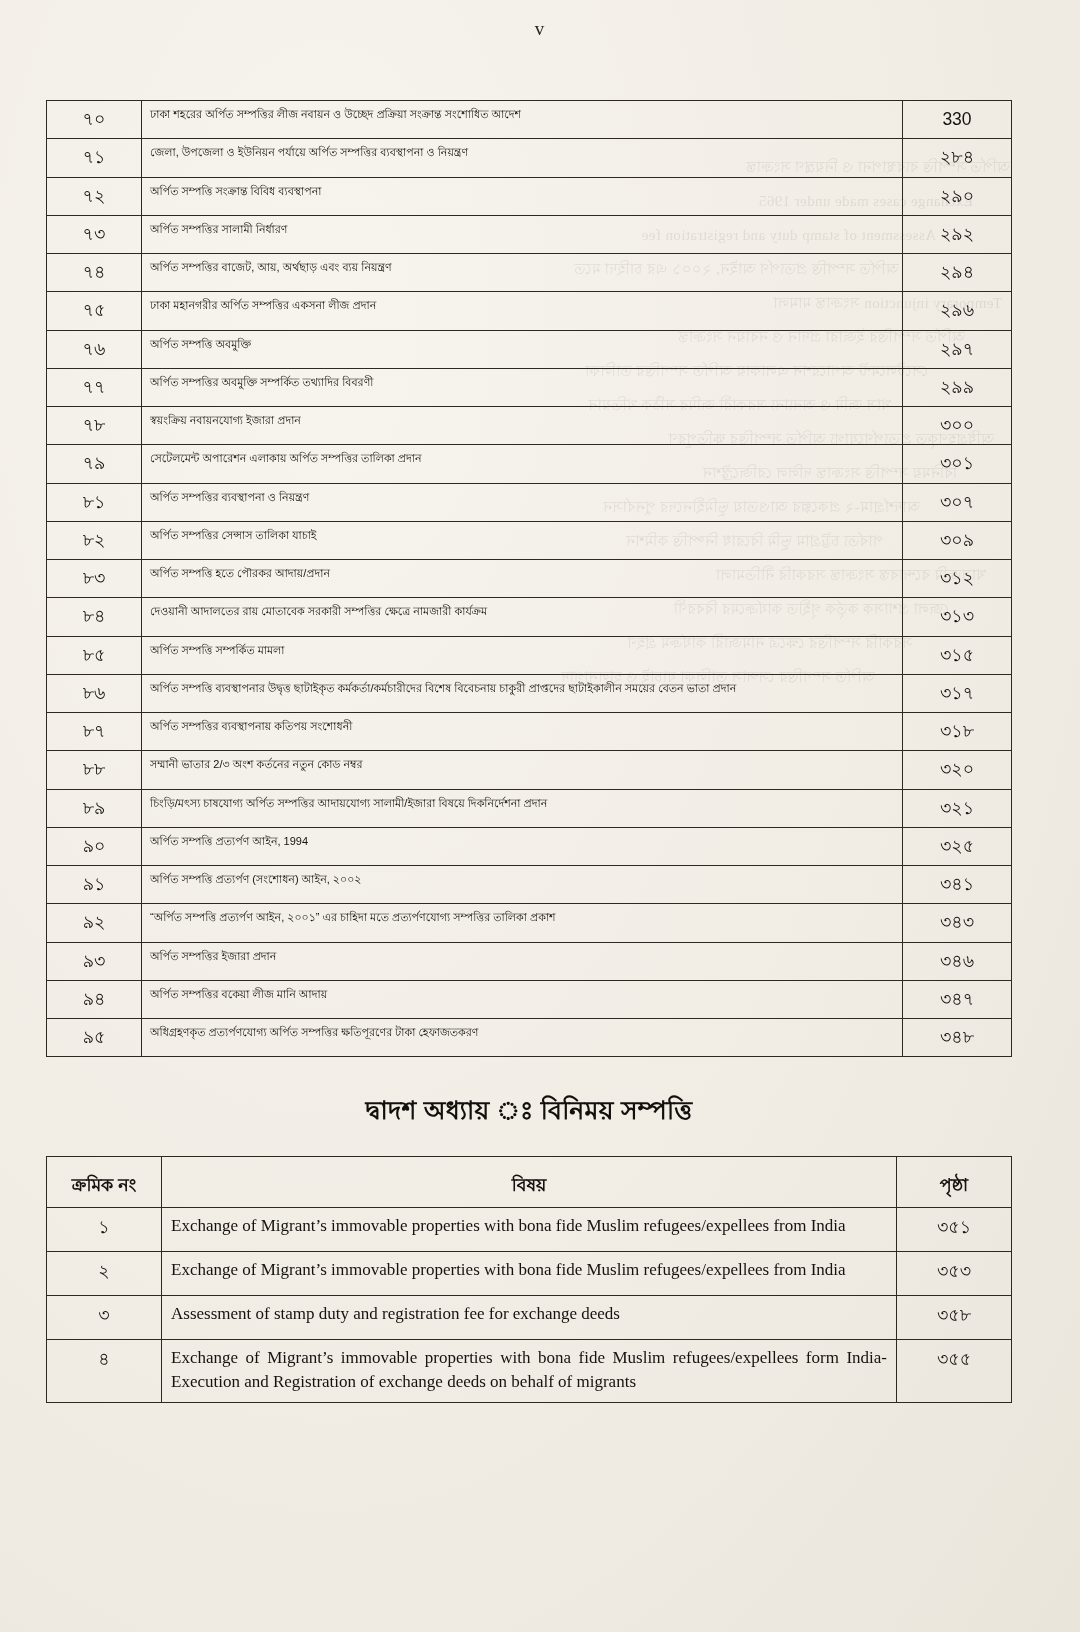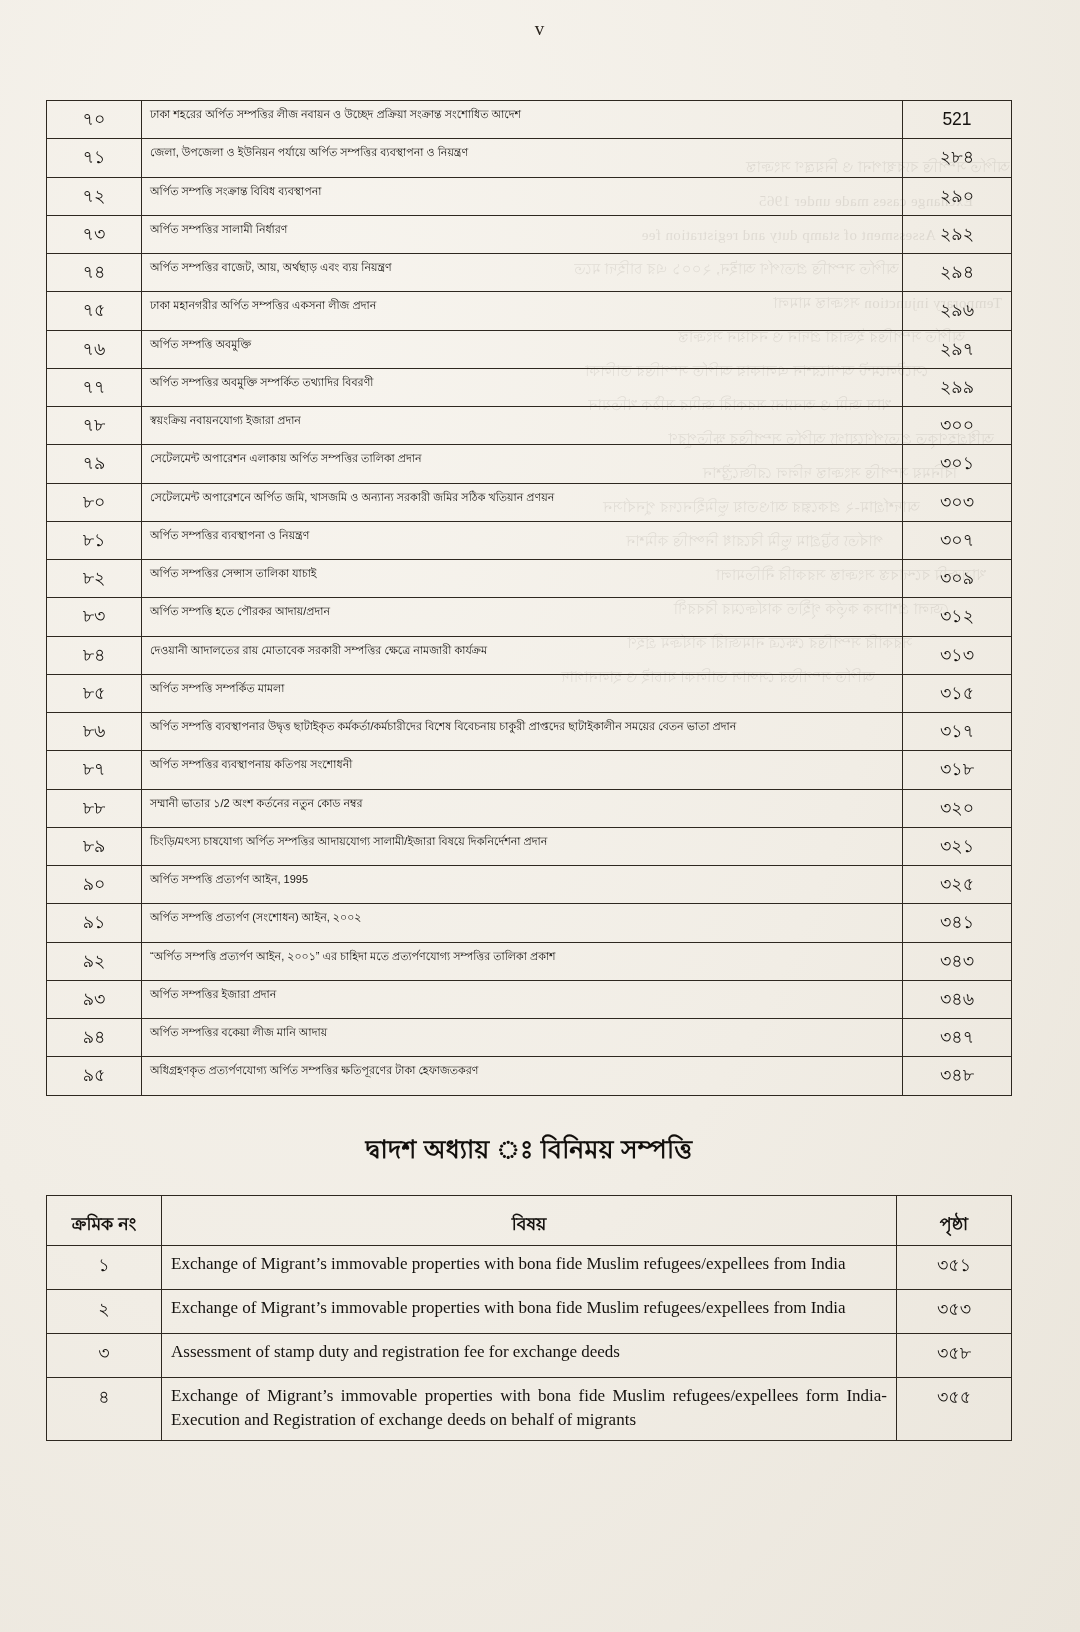--- a/index.html
+++ b/index.html
@@ -159,21 +159,21 @@
 
   <div class="folio">v</div>
 
   <div class="content">
 
     <table class="toc">
       <tbody id="tbody1">
           <tr>
             <td class="col-sl bn-sl">৭০</td>
             <td class="subject bn">ঢাকা শহরের অর্পিত সম্পত্তির লীজ নবায়ন ও উচ্ছেদ প্রক্রিয়া সংক্রান্ত সংশোধিত আদেশ</td>
-            <td class="col-pg bn-pg">521</td>
+            <td class="col-pg bn-pg">330</td>
           </tr>
           <tr>
             <td class="col-sl bn-sl">৭১</td>
             <td class="subject bn">জেলা, উপজেলা ও ইউনিয়ন পর্যায়ে অর্পিত সম্পত্তির ব্যবস্থাপনা ও নিয়ন্ত্রণ</td>
             <td class="col-pg bn-pg">২৮৪</td>
           </tr>
           <tr>
             <td class="col-sl bn-sl">৭২</td>
             <td class="subject bn">অর্পিত সম্পত্তি সংক্রান্ত বিবিধ ব্যবস্থাপনা</td>
             <td class="col-pg bn-pg">২৯০</td>
@@ -207,25 +207,20 @@
             <td class="col-sl bn-sl">৭৮</td>
             <td class="subject bn">স্বয়ংক্রিয় নবায়নযোগ্য ইজারা প্রদান</td>
             <td class="col-pg bn-pg">৩০০</td>
           </tr>
           <tr>
             <td class="col-sl bn-sl">৭৯</td>
             <td class="subject bn">সেটেলমেন্ট অপারেশন এলাকায় অর্পিত সম্পত্তির তালিকা প্রদান</td>
             <td class="col-pg bn-pg">৩০১</td>
           </tr>
           <tr>
-            <td class="col-sl bn-sl">৮০</td>
-            <td class="subject bn">সেটেলমেন্ট অপারেশনে অর্পিত জমি, খাসজমি ও অন্যান্য সরকারী জমির সঠিক খতিয়ান প্রণয়ন</td>
-            <td class="col-pg bn-pg">৩০৩</td>
-          </tr>
-          <tr>
             <td class="col-sl bn-sl">৮১</td>
             <td class="subject bn">অর্পিত সম্পত্তির ব্যবস্থাপনা ও নিয়ন্ত্রণ</td>
             <td class="col-pg bn-pg">৩০৭</td>
           </tr>
           <tr>
             <td class="col-sl bn-sl">৮২</td>
             <td class="subject bn">অর্পিত সম্পত্তির সেন্সাস তালিকা যাচাই</td>
             <td class="col-pg bn-pg">৩০৯</td>
           </tr>
           <tr>
@@ -248,31 +243,31 @@
             <td class="subject bn">অর্পিত সম্পত্তি ব্যবস্থাপনার উদ্বৃত্ত ছাটাইকৃত কর্মকর্তা/কর্মচারীদের বিশেষ বিবেচনায় চাকুরী প্রাপ্তদের ছাটাইকালীন সময়ের বেতন ভাতা প্রদান</td>
             <td class="col-pg bn-pg">৩১৭</td>
           </tr>
           <tr>
             <td class="col-sl bn-sl">৮৭</td>
             <td class="subject bn">অর্পিত সম্পত্তির ব্যবস্থাপনায় কতিপয় সংশোধনী</td>
             <td class="col-pg bn-pg">৩১৮</td>
           </tr>
           <tr>
             <td class="col-sl bn-sl">৮৮</td>
-            <td class="subject bn">সম্মানী ভাতার ১/2 অংশ কর্তনের নতুন কোড নম্বর</td>
+            <td class="subject bn">সম্মানী ভাতার 2/৩ অংশ কর্তনের নতুন কোড নম্বর</td>
             <td class="col-pg bn-pg">৩২০</td>
           </tr>
           <tr>
             <td class="col-sl bn-sl">৮৯</td>
             <td class="subject bn">চিংড়ি/মৎস্য চাষযোগ্য অর্পিত সম্পত্তির আদায়যোগ্য সালামী/ইজারা বিষয়ে দিকনির্দেশনা প্রদান</td>
             <td class="col-pg bn-pg">৩২১</td>
           </tr>
           <tr>
             <td class="col-sl bn-sl">৯০</td>
-            <td class="subject bn">অর্পিত সম্পত্তি প্রত্যর্পণ আইন, 1995</td>
+            <td class="subject bn">অর্পিত সম্পত্তি প্রত্যর্পণ আইন, 1994</td>
             <td class="col-pg bn-pg">৩২৫</td>
           </tr>
           <tr>
             <td class="col-sl bn-sl">৯১</td>
             <td class="subject bn">অর্পিত সম্পত্তি প্রত্যর্পণ (সংশোধন) আইন, ২০০২</td>
             <td class="col-pg bn-pg">৩৪১</td>
           </tr>
           <tr>
             <td class="col-sl bn-sl">৯২</td>
             <td class="subject bn">“অর্পিত সম্পত্তি প্রত্যর্পণ আইন, ২০০১” এর চাহিদা মতে প্রত্যর্পণযোগ্য সম্পত্তির তালিকা প্রকাশ</td>

